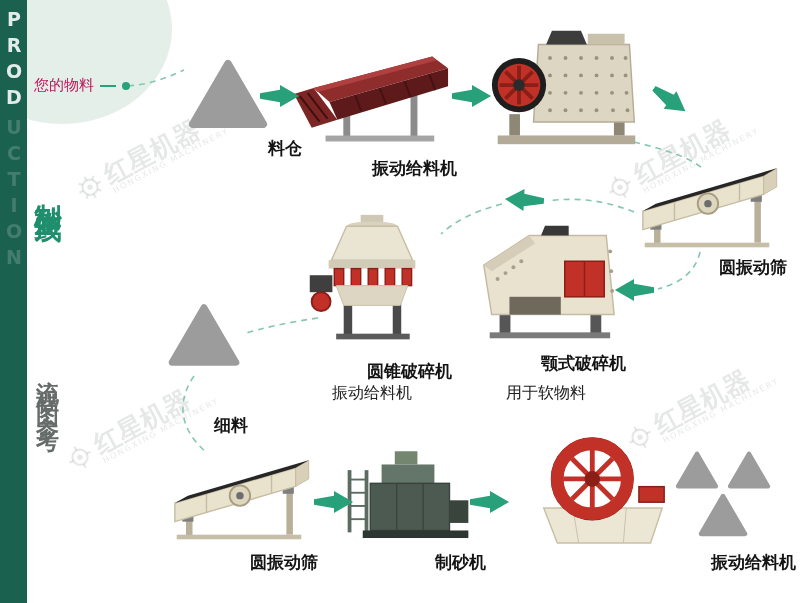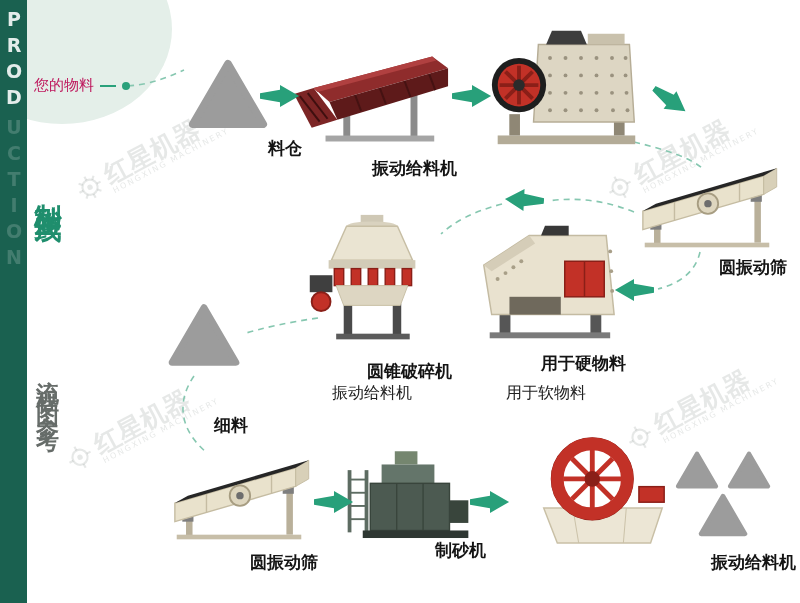--- a/index.html
+++ b/index.html
@@ -311,21 +311,21 @@
         <circle cx="32" cy="58" r="2"></circle>
           <circle cx="40" cy="52" r="2"></circle>
           <circle cx="48" cy="46" r="2"></circle>
           <circle cx="56" cy="40" r="2"></circle>
         <circle cx="146" cy="30" r="2"></circle>
           <circle cx="147" cy="50" r="2"></circle>
           <circle cx="148" cy="70" r="2"></circle>
       </g>
     </svg>
   </div>
-  <div class="lbl" style="left:466px; top:352px; width:160px;">用于硬物料</div>
+  <div class="lbl" style="left:466px; top:352px; width:160px;">颚式破碎机</div>
   <div class="note" style="left:466px; top:383px; width:160px;font-family:Liberation Mono, monospace;">用于软物料</div>
 
   <div class="tri" style="left:166px; top:300px; width:76px; height:70px;">
     <svg viewBox="0 0 100 88">
         <polygon points="50,8 92,80 8,80" fill="#9c9c9c" stroke="#9c9c9c" stroke-width="9" stroke-linejoin="round"></polygon>
       </svg>
   </div>
   <div class="lbl" style="left:132px; top:374px; width:116px;margin-top:40px;">细料</div>
 
   <div class="machine" style="left:160px; top:450px; width:158px; height:95px;">
@@ -365,21 +365,21 @@
       </g>
       <rect x="56" y="4" width="24" height="14" fill="#75866f"></rect>
       <rect x="42" y="18" width="56" height="20" fill="#64756a"></rect>
       <rect x="30" y="38" width="84" height="50" fill="#4c5a51" stroke="#39453c" stroke-width="1.5"></rect>
       <line x1="58" y1="38" x2="58" y2="88" stroke="#39453c" stroke-width="1.5"></line>
       <line x1="86" y1="38" x2="86" y2="88" stroke="#39453c" stroke-width="1.5"></line>
       <rect x="114" y="56" width="20" height="24" fill="#39453c"></rect>
       <rect x="22" y="88" width="112" height="8" fill="#2e3732"></rect>
     </svg>
   </div>
-  <div class="lbl" style="left:330px; top:539px; width:156px;">制砂机</div>
+  <div class="lbl" style="left:330px; top:551px; width:156px;">制砂机</div>
 
   <div class="arrow" style="left:470px; top:490px;">
     <svg viewBox="0 0 44 26">
         <polygon points="0,10 22,6 22,1 43,13 22,25 22,20 0,16" fill="#28a07a"></polygon>
       </svg>
   </div>
 
   <div class="machine" style="left:534px; top:436px; width:136px; height:112px;">
     <svg viewBox="0 0 140 115">
       <polygon points="10,74 132,74 120,110 24,110" fill="#ece6d5" stroke="#c9c0a6" stroke-width="1.5"></polygon>

